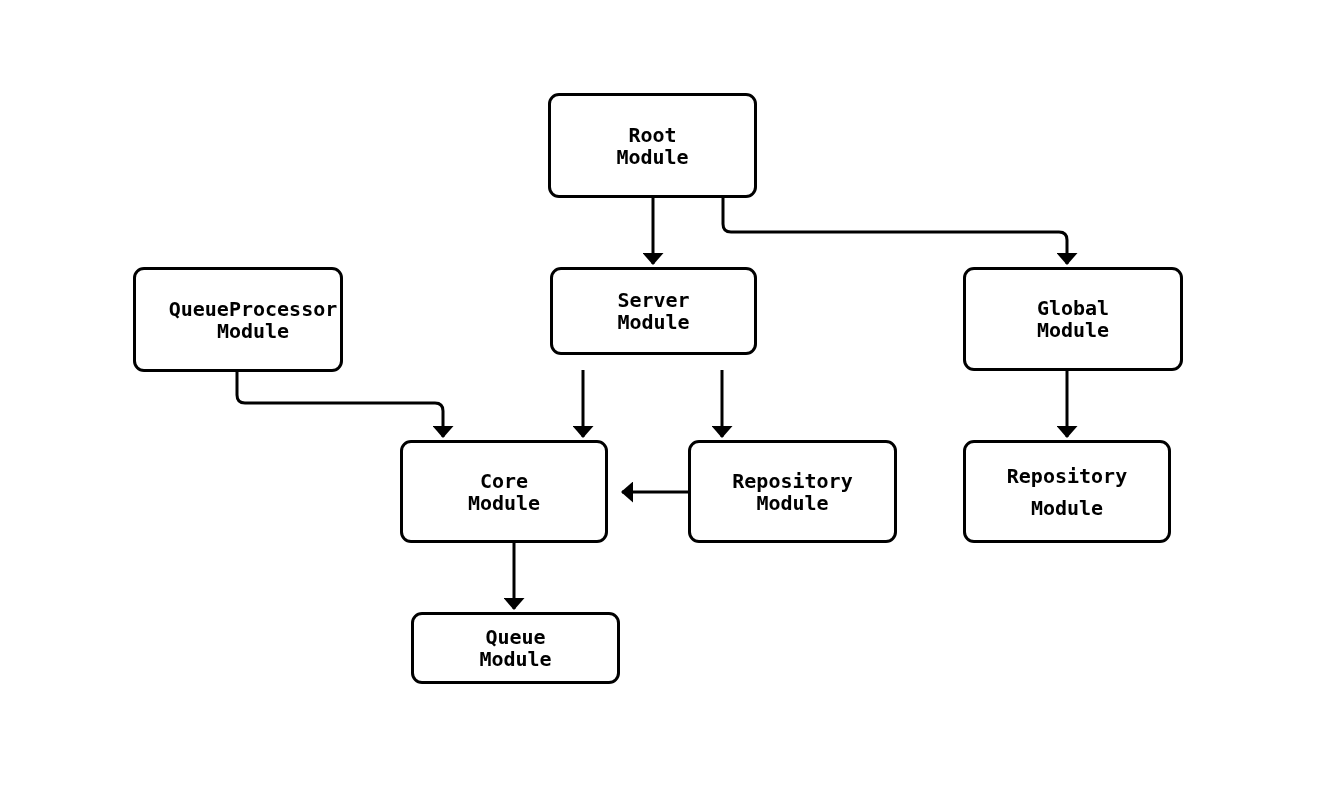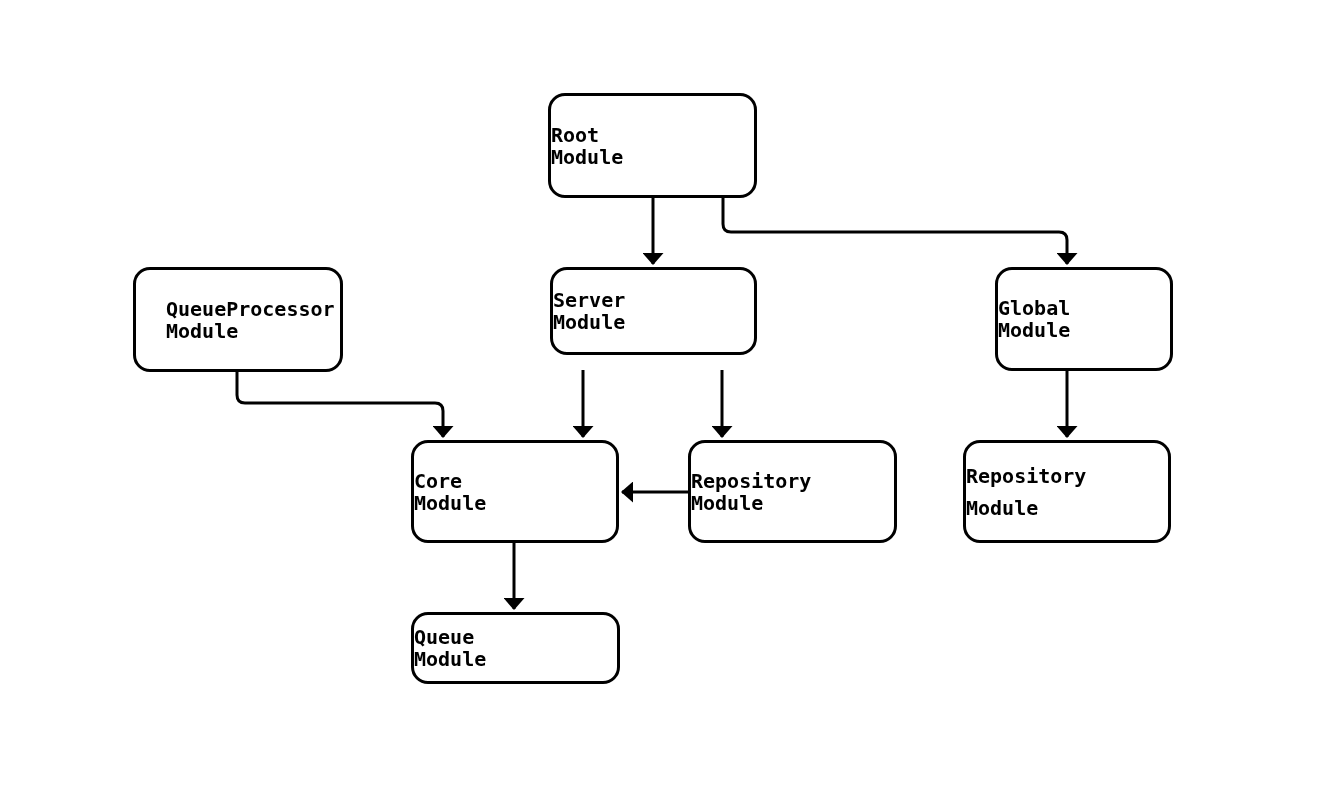--- a/index.html
+++ b/index.html
@@ -25,24 +25,24 @@
   .edges-layer path.edge {
     fill: none;
     stroke: #000000;
     stroke-width: 3;
   }
   .node {
     position: absolute;
     box-sizing: border-box;
     background: #ffffff;
     border: 3px solid #000000;
-    border-radius: 17px;
+    border-radius: 11px;
     display: flex;
     flex-direction: column;
-    align-items: flex-start;
+    align-items: center;
     justify-content: center;
     text-align: center;
   }
   .node .line {
     display: block;
     font-weight: 700;
     font-size: 20px;
     line-height: 22px;
     color: #000000;
     white-space: pre;
@@ -85,26 +85,26 @@
   <div class="node" style="left:133px; top:267px; width:210px; height:105px;padding-left:30px;">
     <span class="line">QueueProcessor</span>
     <span class="line">Module</span>
   </div>
 
   <div class="node" style="left:550px; top:267px; width:207px; height:88px;">
     <span class="line">Server</span>
     <span class="line">Module</span>
   </div>
 
-  <div class="node" style="left:963px; top:267px; width:178px; height:104px;margin-left:32px;">
+  <div class="node" style="left:963px; top:267px; width:220px; height:104px;">
     <span class="line">Global</span>
     <span class="line">Module</span>
   </div>
 
-  <div class="node" style="left:411px; top:440px; width:208px; height:103px;">
+  <div class="node" style="left:400px; top:440px; width:208px; height:103px;">
     <span class="line">Core</span>
     <span class="line">Module</span>
   </div>
 
   <div class="node" style="left:688px; top:440px; width:209px; height:103px;">
     <span class="line">Repository</span>
     <span class="line">Module</span>
   </div>
 
   <div class="node" style="left:963px; top:440px; width:208px; height:103px;gap:10px;">

